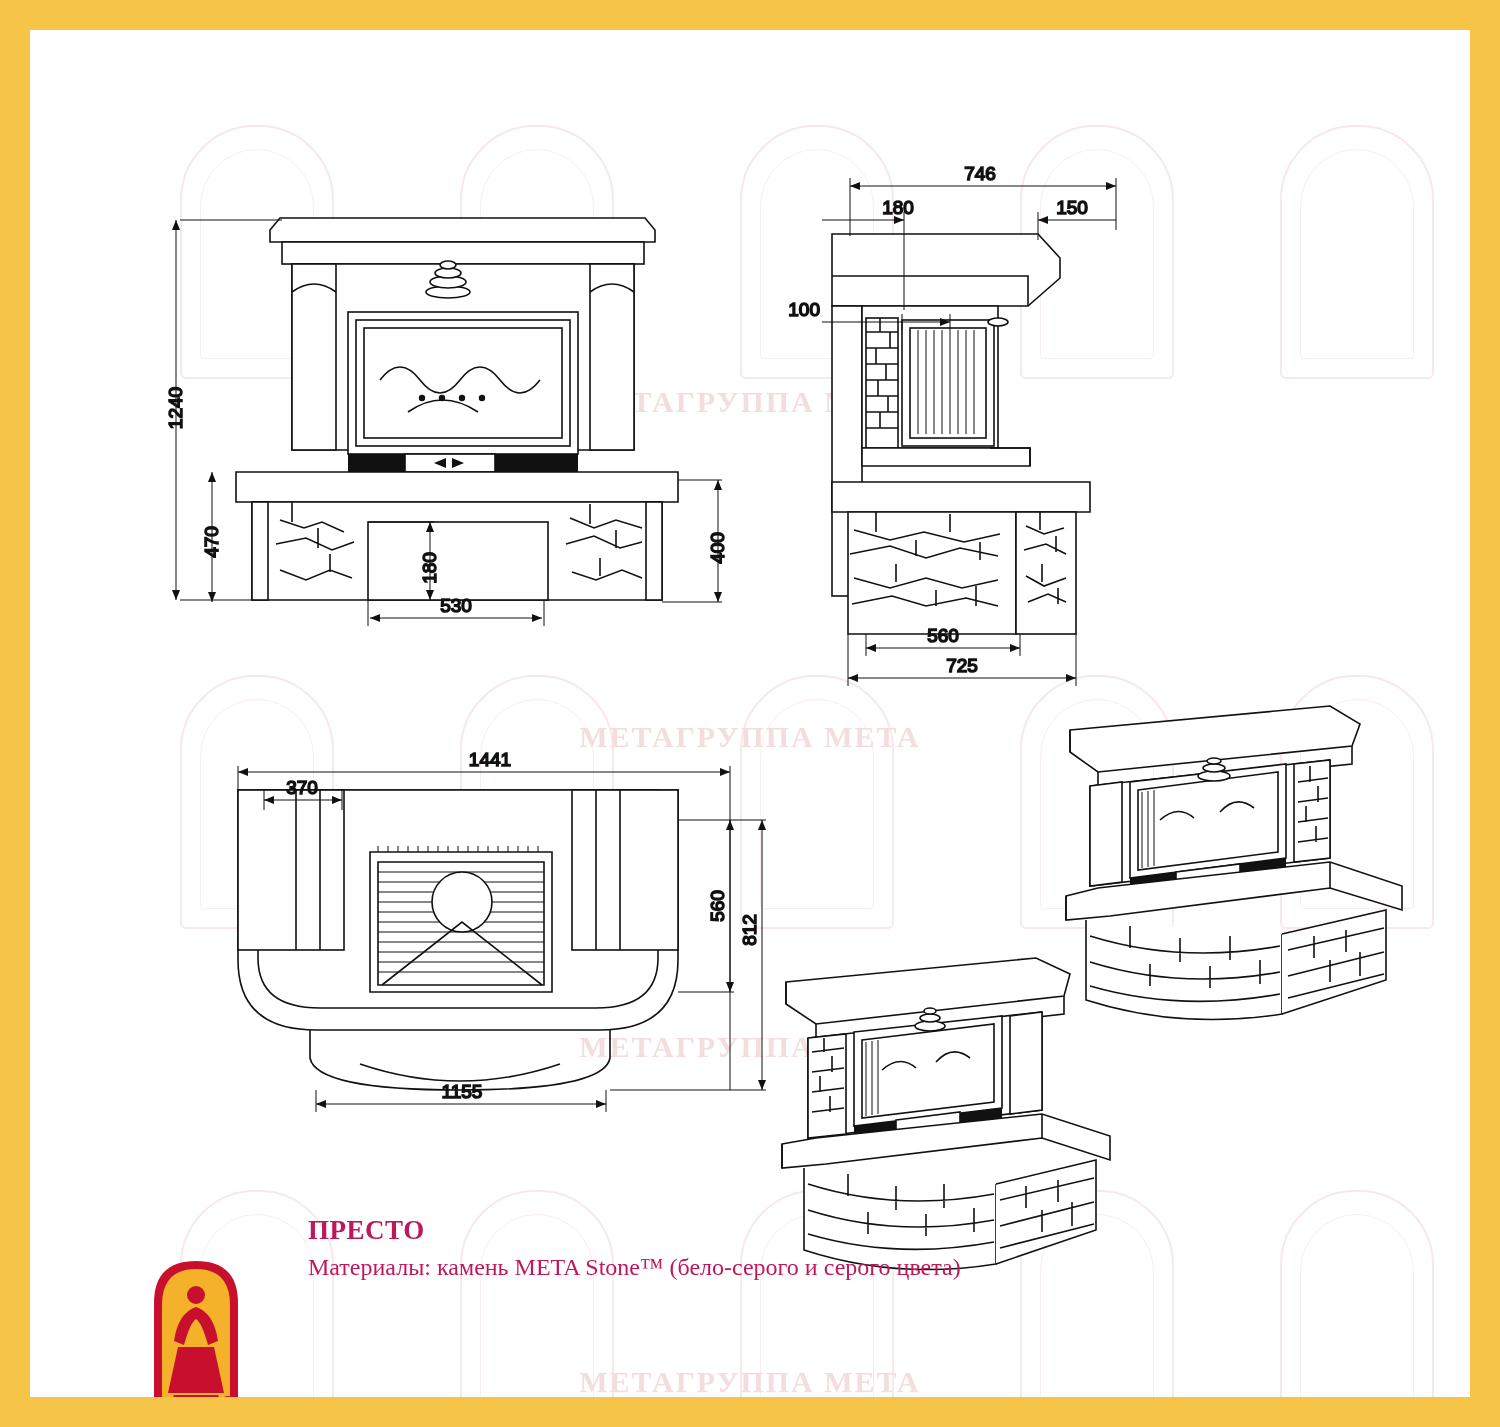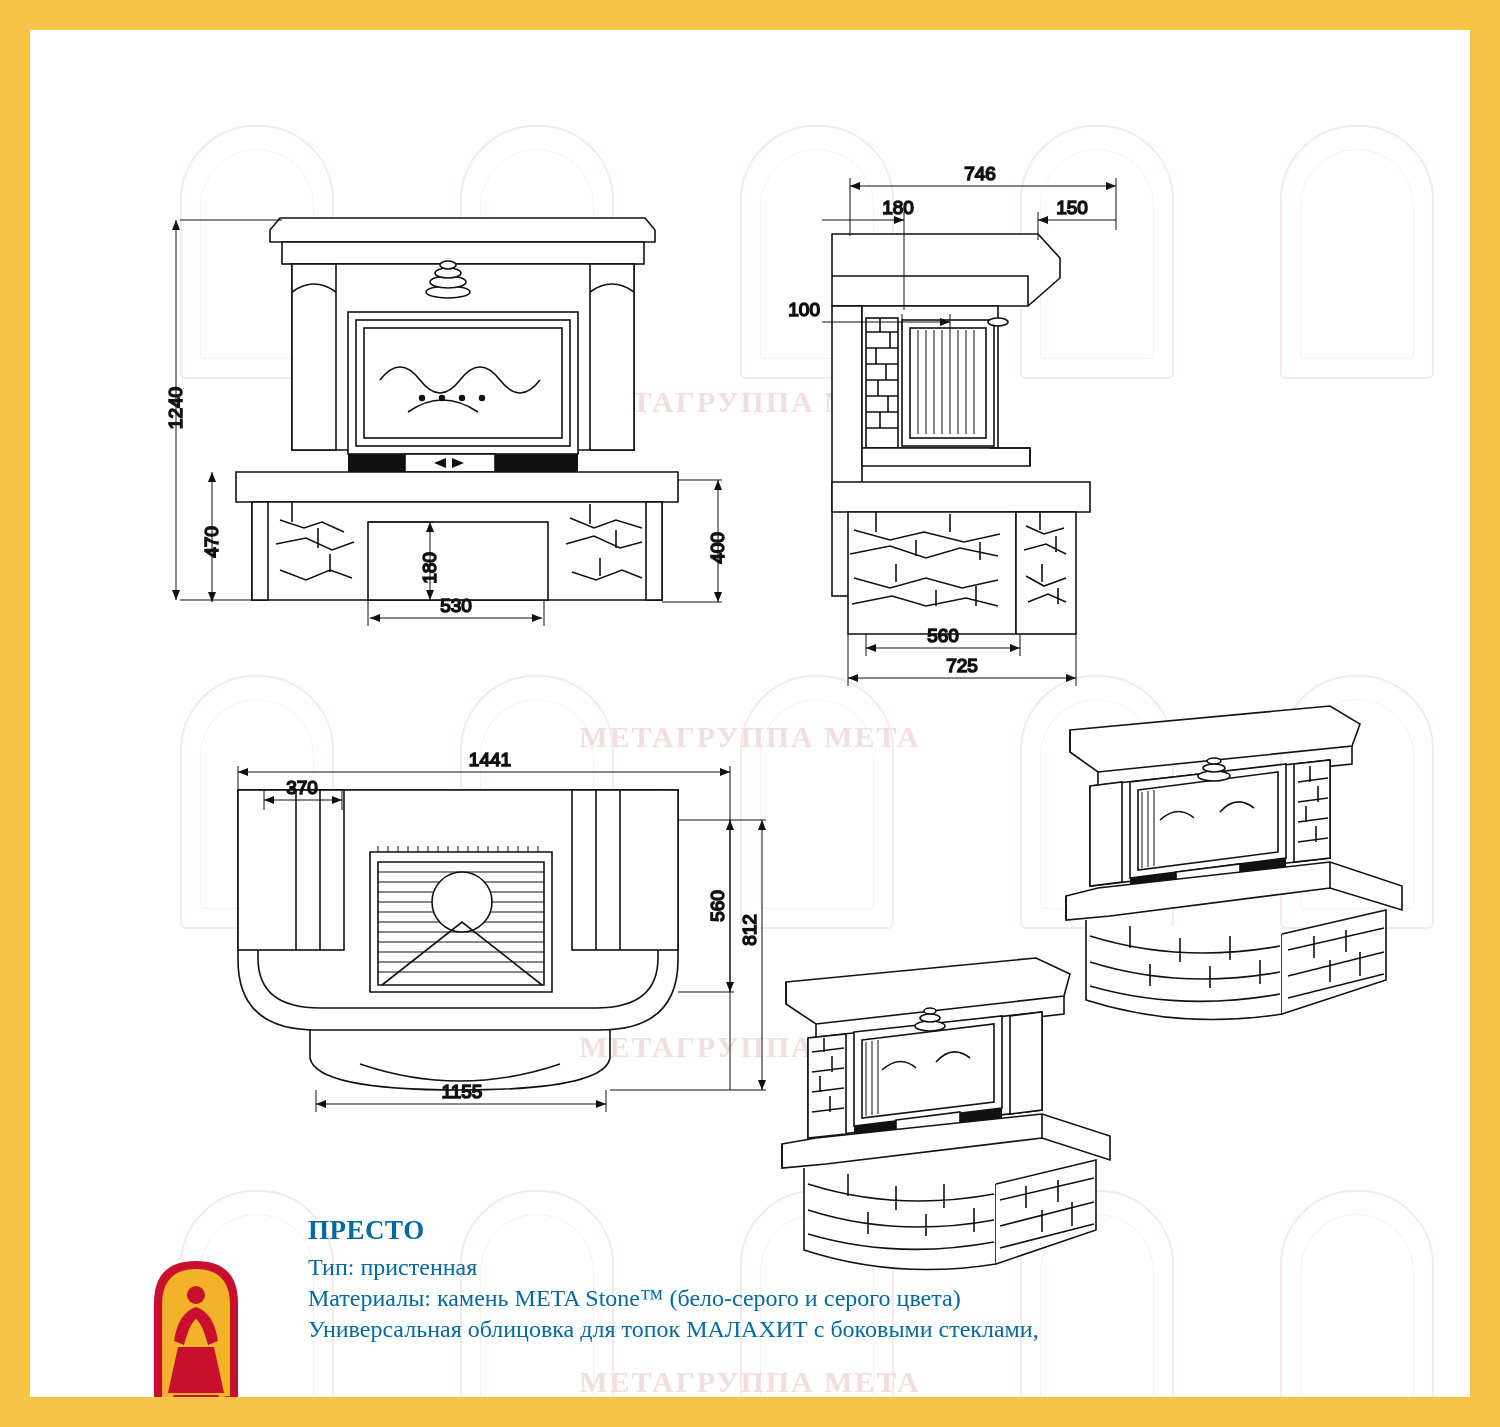--- a/index.html
+++ b/index.html
@@ -72,21 +72,21 @@
   svg.dwg {
     position: absolute;
     left: 0; top: 0;
   }
   
   #caption {
     position: absolute;
     left: 278px;
     top: 1185px;
     width: 1130px;
-    color: #0369a1;
+    color: #be185d;
   }
   #caption .title {
     font-family: "Liberation Serif", serif;
     font-weight: bold;
     font-size: 27px;
     letter-spacing: 0.5px;
     margin-bottom: 6px;
   }
   #caption .line {
     font-family: "Liberation Serif", serif;
@@ -438,20 +438,18 @@
             <path d="M30,92 l36,0 l10,46 l-56,0 z"></path>
             <path d="M26,140 l44,0 l6,12 l-56,0 z"></path>
           </g>
           <circle cx="80" cy="150" r="9" fill="#c8102e"></circle>
           <text x="80" y="155" font-size="12" fill="#f3b229" text-anchor="middle" font-family="Liberation Sans, sans-serif">R</text>
         </svg>
       </div>
 
       <div id="caption">
         <div class="title">ПРЕСТО</div>
-        <div class="line">Тип: пристенная</div>
         <div class="line">Материалы: камень META Stone™ (бело-серого и серого цвета)</div>
-        <div class="line">Универсальная облицовка для топок МАЛАХИТ с боковыми стеклами,</div>
       </div>
 
     </div>
   </div>
 </div>
 
 </body></html>

